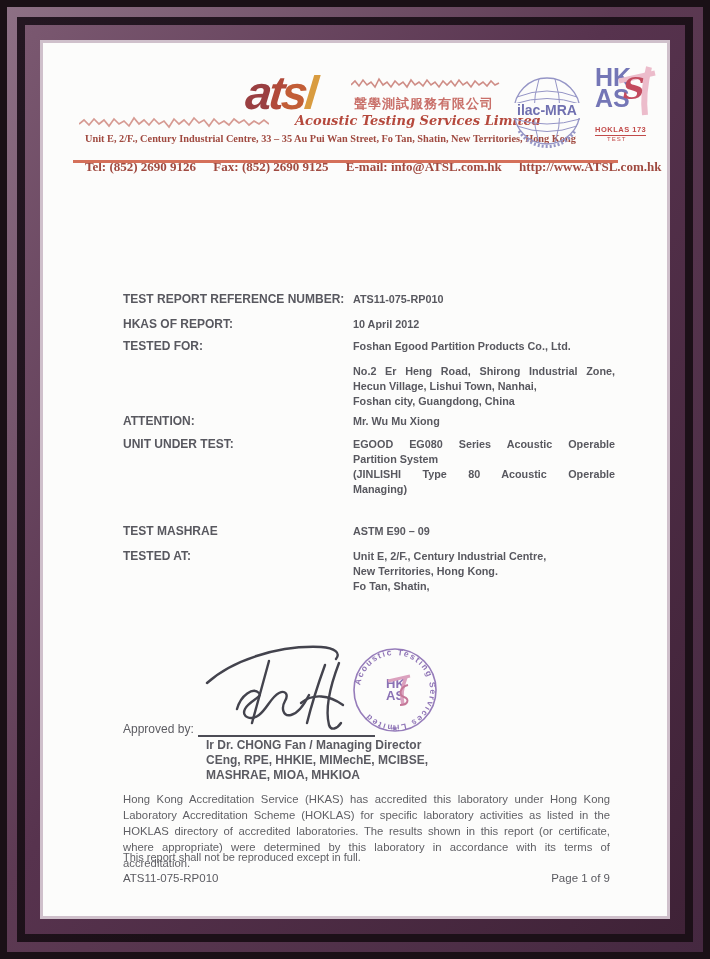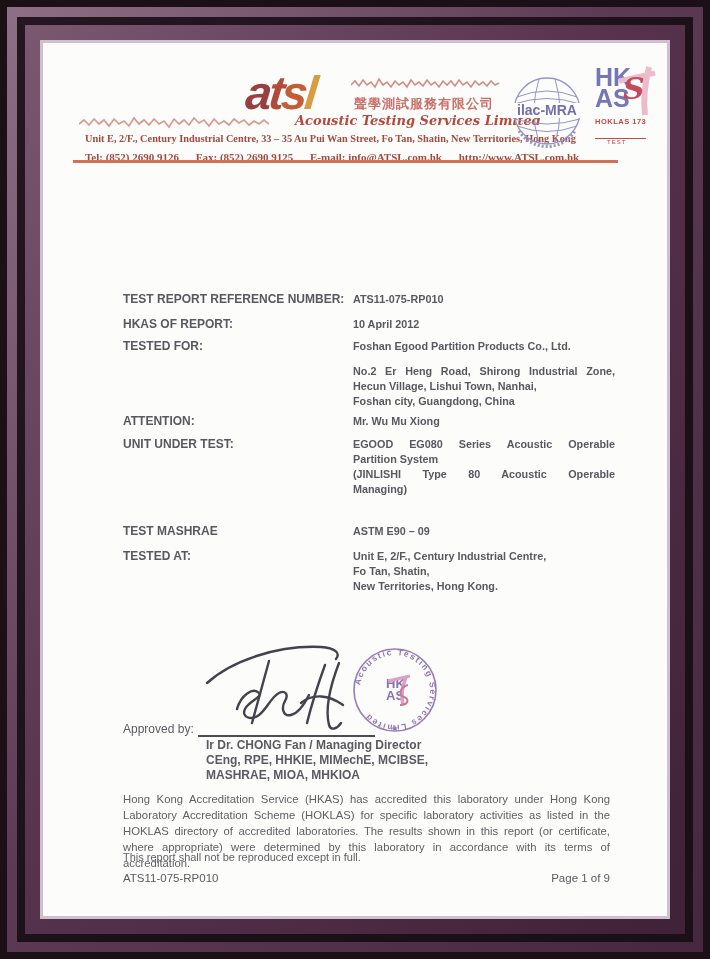--- a/index.html
+++ b/index.html
@@ -20,31 +20,31 @@
   .logo-atsl{position:absolute;left:203px;top:28px;font-style:italic;font-weight:bold;
     font-size:47px;line-height:44px;letter-spacing:-3px;transform:skewX(-6deg);}
   .logo-atsl span{display:inline-block;}
   .l-a{color:#9a3f41;} .l-t{color:#b14a3a;} .l-s{color:#c25d36;} .l-l{color:#d99c40;}
   .cn-name{position:absolute;left:311px;top:52px;width:190px;font-size:13px;font-weight:bold;
     letter-spacing:1px;color:#c9706a;white-space:nowrap;}
   .en-name{position:absolute;left:252px;top:70px;width:240px;font-family:"DejaVu Serif",serif;
     font-style:italic;font-weight:bold;font-size:13px;color:#b5493d;white-space:nowrap;}
   .addr1{position:absolute;left:42px;top:90px;font-family:"Liberation Serif",serif;
     font-weight:bold;font-size:10.3px;color:#a04a40;white-space:nowrap;}
-  .addr2{position:absolute;left:42px;top:108px;font-family:"Liberation Serif",serif;
-    font-weight:bold;font-size:11px;color:#a04a40;white-space:nowrap;}
+  .addr2{position:absolute;left:42px;top:116px;font-family:"Liberation Serif",serif;
+    font-weight:bold;font-size:13px;color:#a04a40;white-space:nowrap;}
   .addr2 span{margin-right:14px;}
   .red-rule{position:absolute;left:30px;top:117px;width:545px;height:3px;background:#d4705a;}
 
   .ilac{position:absolute;left:458px;top:30px;}
   .hkas{position:absolute;left:552px;top:24px;width:60px;}
   .hkas-hk,.hkas-as{font-weight:bold;font-size:25px;line-height:21px;letter-spacing:0px;
     color:#7476b6;font-family:"Liberation Sans",sans-serif;transform:scaleY(1.05);}
   .hkas-svg{position:absolute;left:14px;top:-2px;}
-  .hoklas1{margin-top:8px;font-size:7.5px;font-weight:bold;color:#c24a4a;letter-spacing:0.5px;white-space:nowrap;border-bottom:1px solid #c24a4a;display:inline-block;padding-bottom:12px;}
+  .hoklas1{margin-top:16px;font-size:7.5px;font-weight:bold;color:#c24a4a;letter-spacing:0.5px;white-space:nowrap;border-bottom:1px solid #c24a4a;display:inline-block;padding-bottom:1px;}
   .hoklas2{font-size:6px;color:#c24a4a;letter-spacing:1px;margin-left:12px;}
 
   
   .title{position:absolute;left:80px;top:152px;font-size:24px;font-weight:bold;
     line-height:29px;color:#55555e;letter-spacing:0.2px;}
 
   
   .row{position:absolute;left:80px;width:486px;}
   .flabel{position:absolute;left:0;top:0;width:228px;font-size:12px;font-weight:bold;color:#58585f;}
   .fvalue{position:absolute;left:230px;top:0;width:262px;font-size:10.8px;font-weight:bold;
@@ -166,22 +166,22 @@
       <div class="row" style="top:481px">
         <div class="flabel">TEST MASHRAE</div>
         <div class="fvalue">
                 <div class="vline">ASTM E90 – 09</div>
               </div>
       </div>
       <div class="row" style="top:506px">
         <div class="flabel">TESTED AT:</div>
         <div class="fvalue">
                 <div class="vline">Unit E, 2/F., Century Industrial Centre,</div>
+                <div class="vline">New Territories, Hong Kong.</div>
                 <div class="vline">Fo Tan, Shatin,</div>
-                <div class="vline">New Territories, Hong Kong.</div>
               </div>
       </div>
 
       <div class="approved-by">Approved by:</div>
 
       <svg class="sig-svg" width="210" height="112">
         <g fill="none" stroke="#43434d" stroke-width="2.4" stroke-linecap="round">
           <path d="M26,54 C50,32 96,16 140,18 C154,19 160,24 155,30"></path>
           <path d="M88,32 C82,54 76,76 71,94"></path>
           <path d="M56,80 C60,66 72,58 78,64 C82,68 68,72 64,80 C60,88 70,92 78,86 C86,80 90,68 98,64 C104,61 108,65 104,72 C100,79 102,88 110,86 C118,84 124,74 128,66"></path>

